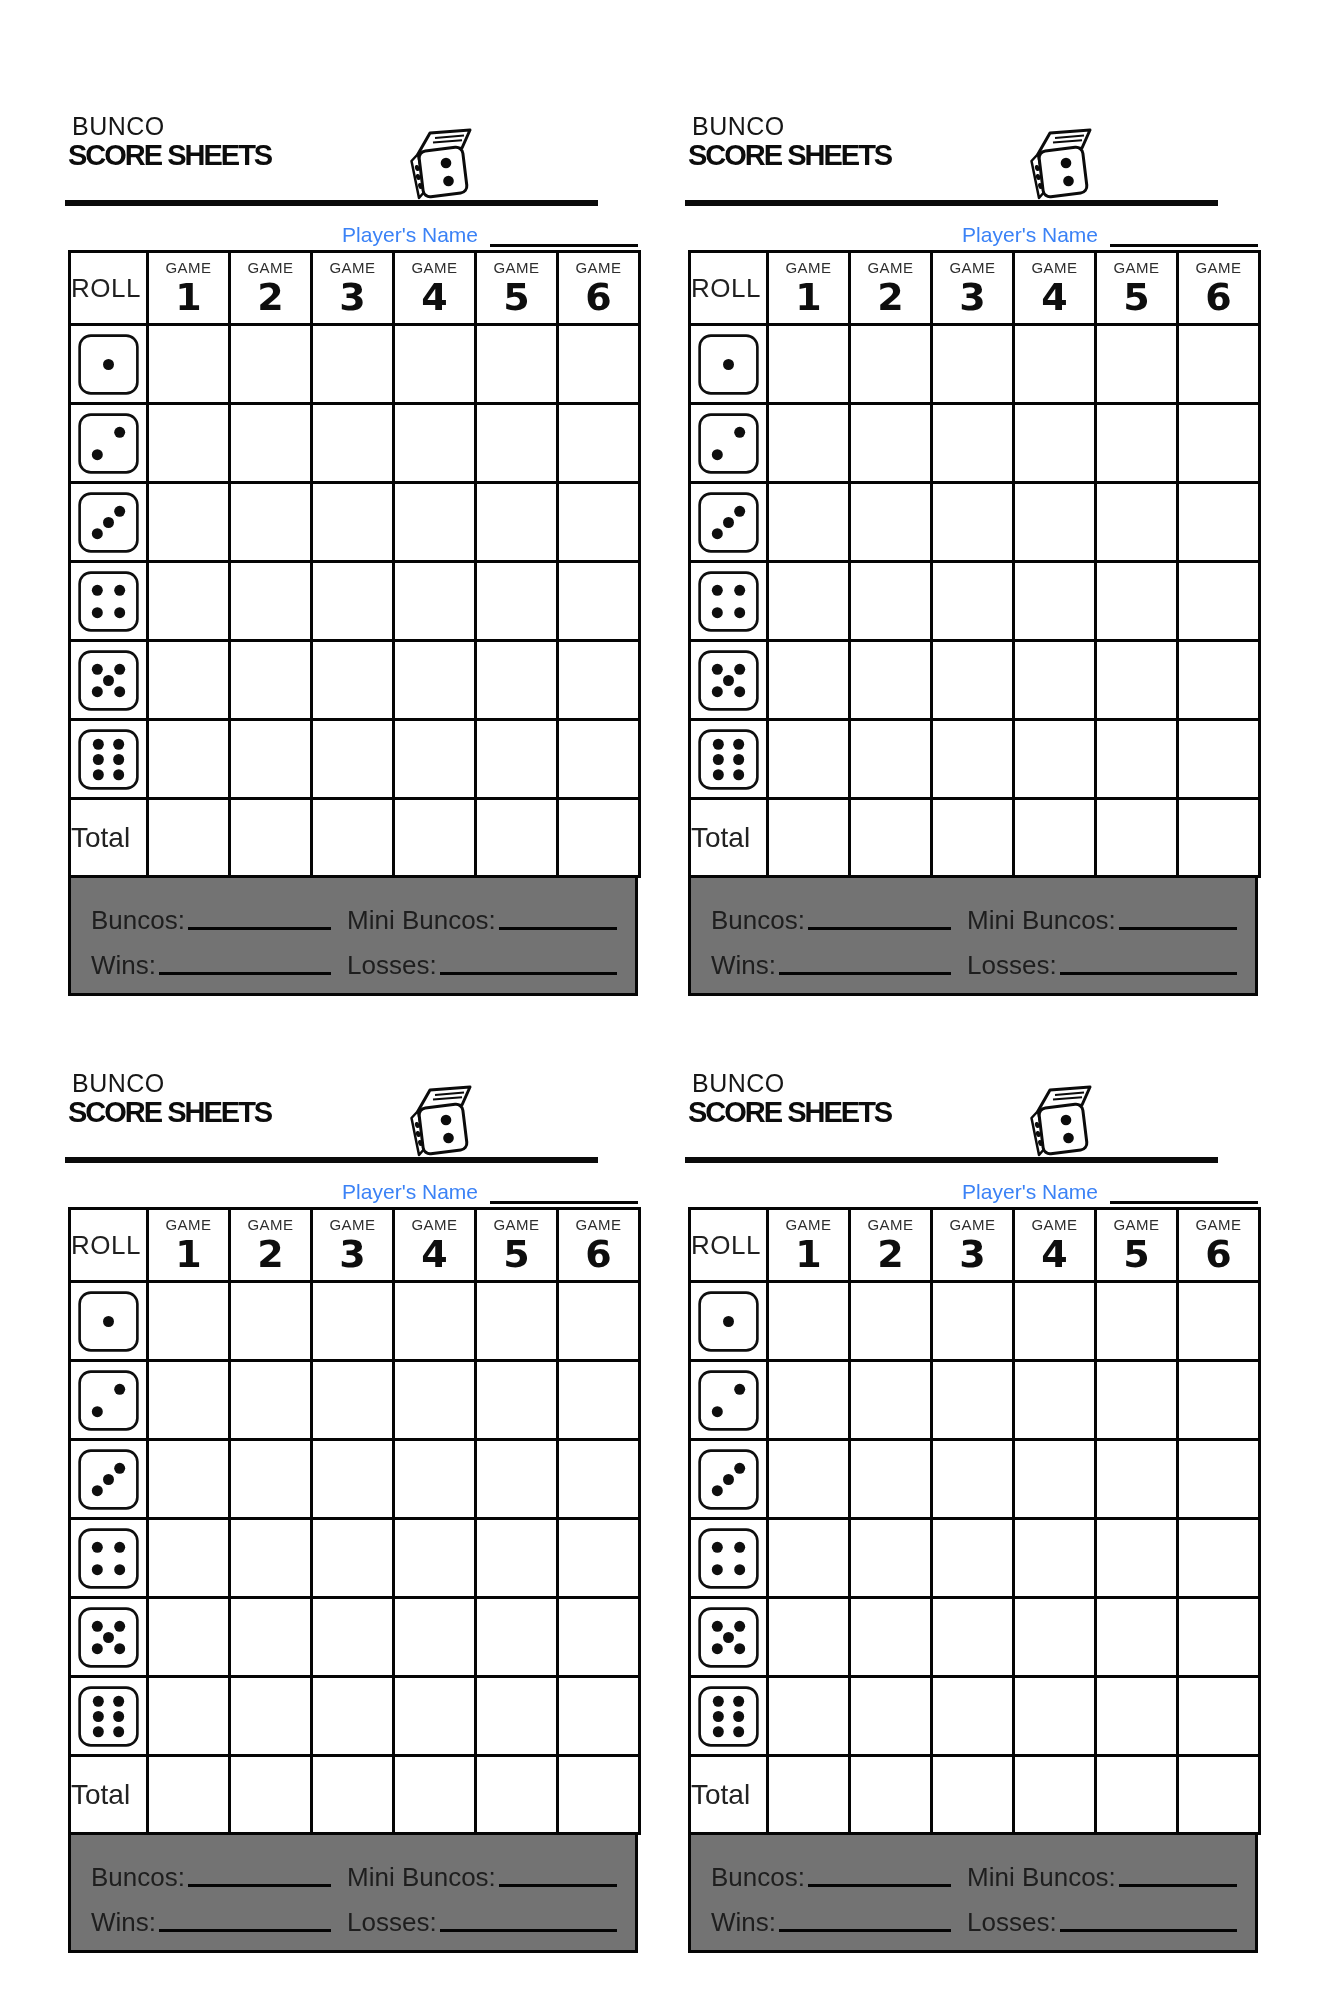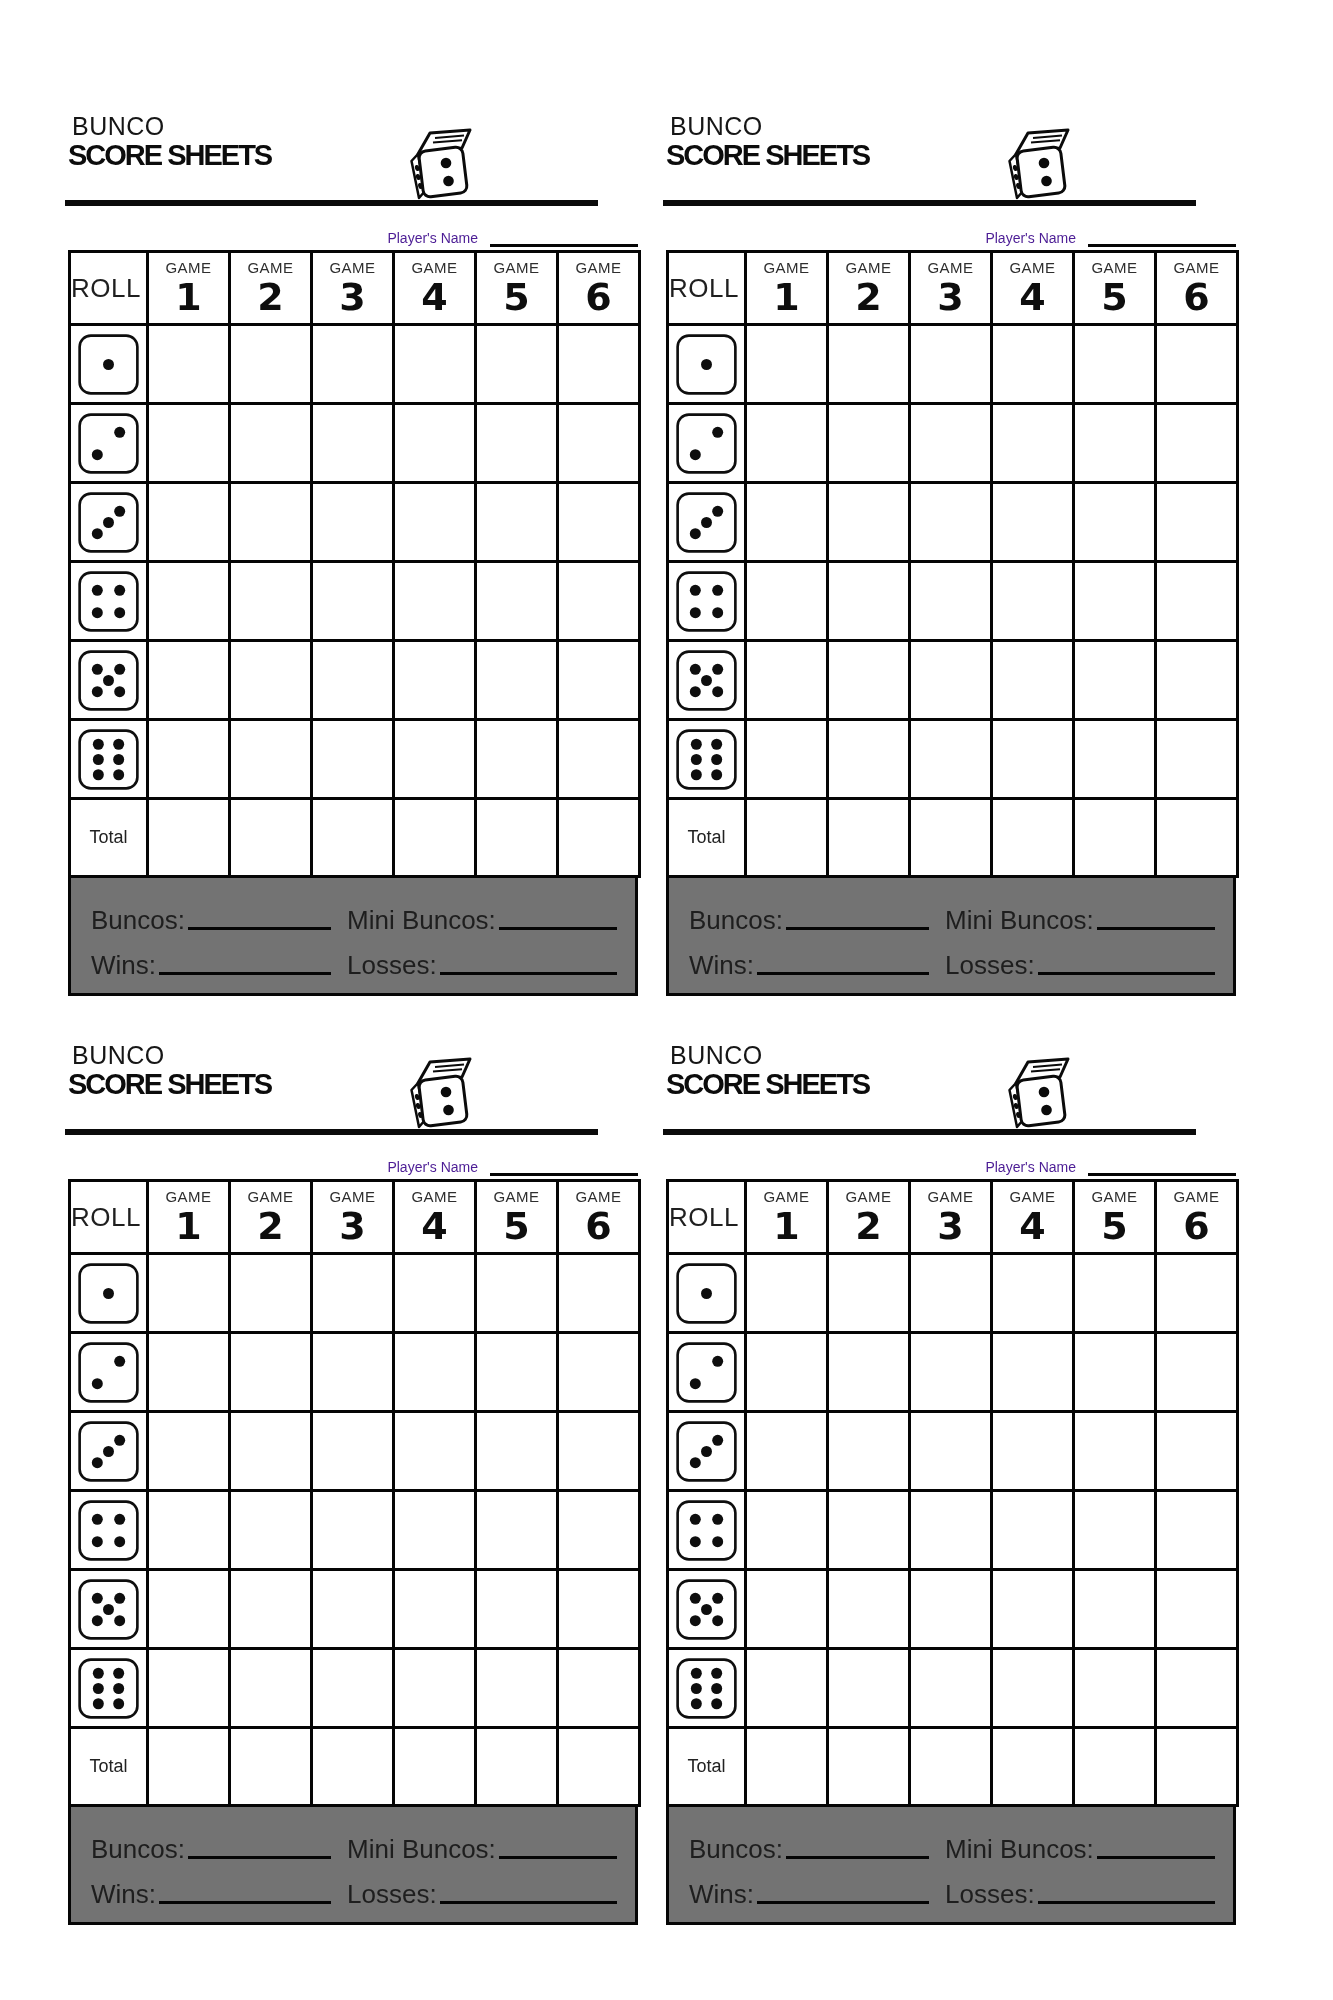--- a/index.html
+++ b/index.html
@@ -13,21 +13,20 @@
   .page {
     position:relative; width:1333px; height:2000px;
     background:#ffffff; overflow:hidden;
   }
   .sheets-grid {
     position:absolute; left:68px; top:95px;
     display:grid;
     grid-template-columns:570px 570px;
     column-gap:50px;
     row-gap:56px;
-    gap:28px;
   }
   .sheet { width:570px; }
 
   
   .sheet-header { position:relative; height:92px; }
   .brand {
     margin:19px 0 0 4px;
     font-size:25px; line-height:1; letter-spacing:0.5px;
     color:#161616;
   }
@@ -41,21 +40,21 @@
   .header-rule {
     position:absolute; left:-3px; top:86px;
     width:533px; height:6px; background:#0b0b0b;
   }
 
   
   .player-row {
     height:44px; display:flex; align-items:flex-end; justify-content:flex-end;
     padding-bottom:2px;
   }
-  .player-label { font-size:14px; color:#4c1d95; line-height:1; margin-bottom:3px; }
+  .player-label { font-size:21px; color:#3b82f6; line-height:1; margin-bottom:3px; }
   .pname-line {
     width:148px; border-bottom:3px solid #050505;
     margin-left:12px; margin-bottom:1px; height:14px;
   }
 
   
   table.score-table {
     border-collapse:collapse; table-layout:fixed;
     width:570px; background:#b91c1c;
   }
@@ -76,21 +75,21 @@
   }
   .game-num {
     margin-top:3px; font-size:38px; font-weight:bold; line-height:1;
     color:#0e0e0e; font-family:"DejaVu Sans","Liberation Sans",sans-serif;
   }
   tr.dice-row { height:79px; }
   td.die-cell { text-align:center; vertical-align:middle; }
   td.die-cell svg { display:inline-block; vertical-align:middle; }
   tr.total-row { height:78px; }
   td.total-cell {
-    font-size:18px; color:#222222; text-align:center; vertical-align:middle;
+    font-size:28px; color:#222222; text-align:left; vertical-align:middle;
     padding-left:9px;
   }
 
   
   .score-footer {
     width:570px; height:118px;
     border:3px solid #050505; border-top:none;
     padding:12px 18px 0 20px;
     background:#737373;
   }

